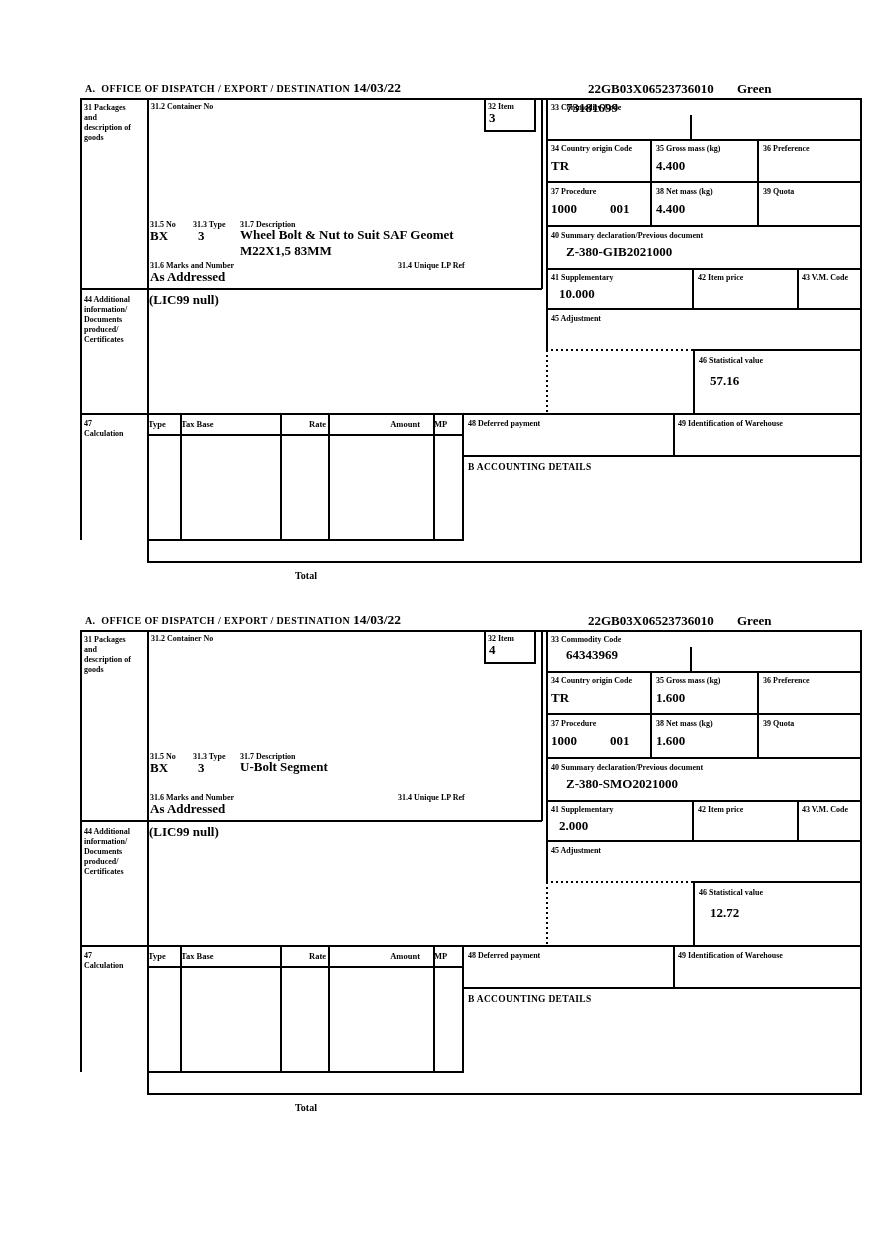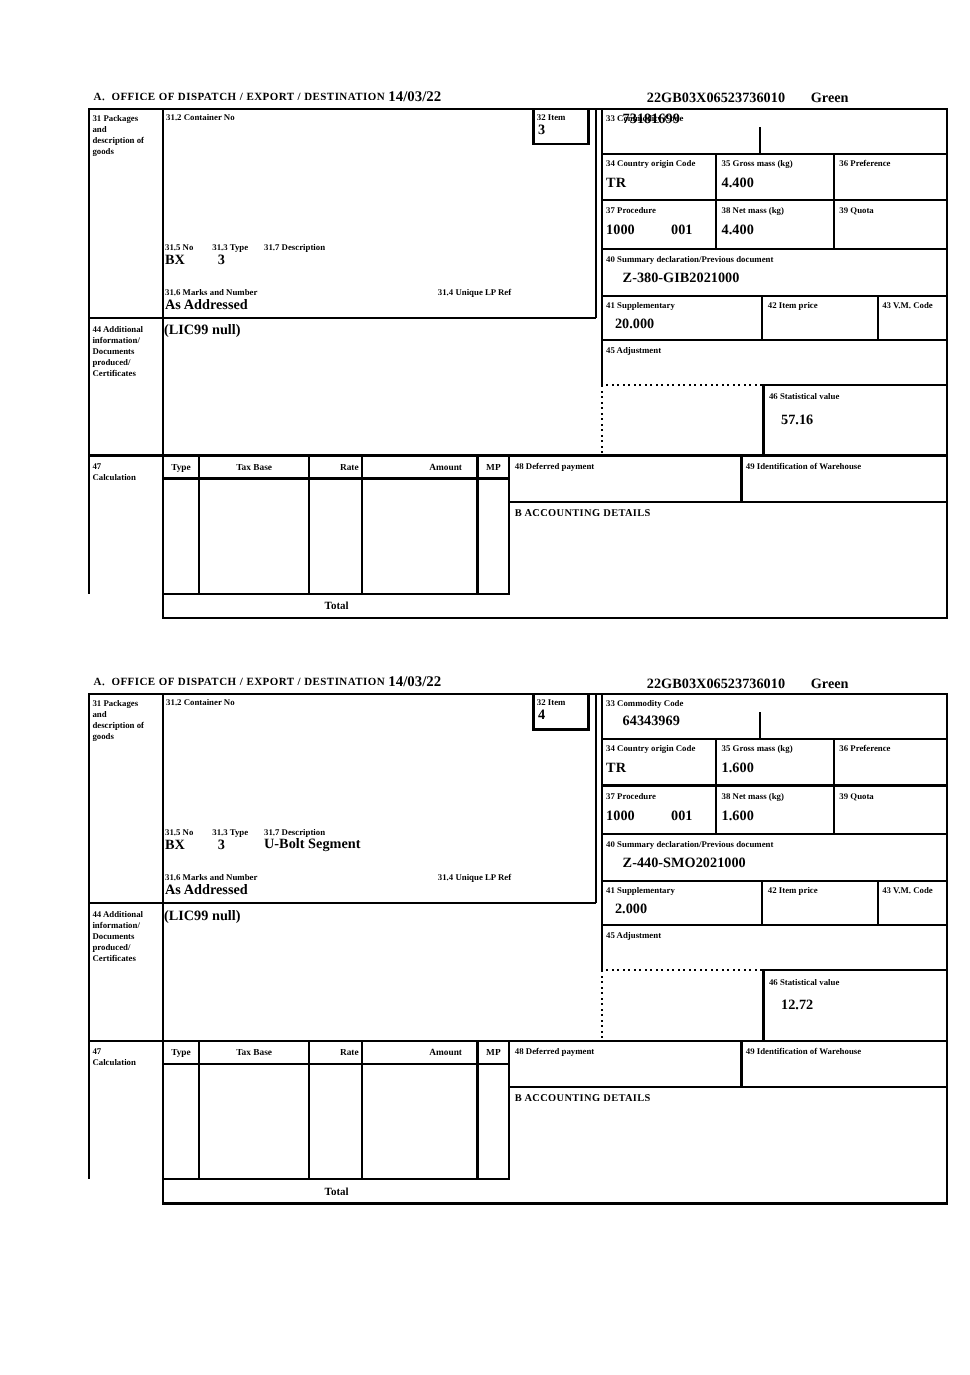--- a/index.html
+++ b/index.html
@@ -9,24 +9,24 @@
   .hdr-label{position:absolute;left:85px;top:3px;font-size:10px;font-weight:bold;letter-spacing:.4px;white-space:pre;}
   .hdr-date{position:absolute;left:353px;top:0px;font-size:13.5px;font-weight:bold;white-space:pre;}
   .hdr-ref{position:absolute;left:588px;top:1px;font-size:13px;font-weight:bold;white-space:pre;}
   .hdr-routing{position:absolute;left:737px;top:1px;font-size:13px;font-weight:bold;white-space:pre;}
   .formbox{position:absolute;left:80px;top:18px;width:636px;height:466px;}
   .grid{position:absolute;left:0;top:0;}
   .lb{position:absolute;font-size:8px;font-weight:bold;line-height:9.5px;white-space:pre;}
   .lbw{position:absolute;font-size:8px;font-weight:bold;line-height:10px;white-space:normal;}
   .val{position:absolute;font-size:13px;font-weight:bold;white-space:pre;line-height:15px;}
   .desc{position:absolute;font-size:13px;font-weight:bold;width:262px;line-height:16px;white-space:normal;}
-  .colhdr{position:absolute;font-size:8.5px;font-weight:bold;text-align:center;white-space:pre;}
+  .colhdr{position:absolute;font-size:8.5px;font-weight:bold;text-align:left;white-space:pre;}
   .colhdr.right{text-align:right;}
   .acct{position:absolute;font-size:9.5px;font-weight:bold;letter-spacing:.3px;white-space:pre;}
-  .total{position:absolute;font-size:10px;font-weight:bold;text-align:center;}
+  .total{position:absolute;font-size:10px;font-weight:bold;text-align:center;margin-top:24px;}
 </style>
 </head>
 <body>
 
 <div id="page">
 
   <div class="sheet" style="top:80px;">
     <div class="hdr-label">A.  OFFICE OF DISPATCH / EXPORT / DESTINATION</div>
     <div class="hdr-date">14/03/22</div>
     <div class="hdr-ref">22GB03X06523736010</div>
@@ -75,20 +75,21 @@
       <div class="lb" style="left:71px;top:4px;">31.2 Container No</div>
       <div class="val" style="left:90px;top:16px;"></div>
       <div class="lb" style="left:408px;top:4px;">32 Item</div>
       <div class="val" style="left:409px;top:12px;">3</div>
 
       <div class="lb" style="left:70px;top:122px;">31.5 No</div>
       <div class="lb" style="left:113px;top:122px;">31.3 Type</div>
       <div class="lb" style="left:160px;top:122px;">31.7 Description</div>
       <div class="val" style="left:70px;top:130px;">BX</div>
       <div class="val" style="left:118px;top:130px;">3</div>
+      <div class="desc" style="left:160px;top:129px;">Wheel Bolt &amp; Nut to Suit SAF Geomet M22X1,5 83MM</div>
       <div class="lb" style="left:70px;top:163px;">31.6 Marks and Number</div>
       <div class="lb" style="left:318px;top:163px;">31.4 Unique LP Ref</div>
       <div class="val" style="left:70px;top:171px;">As Addressed</div>
       <div class="val" style="left:318px;top:171px;"></div>
 
       <div class="lbw" style="left:4px;top:197px;width:48px;">44 Additional information/ Documents produced/ Certificates</div>
       <div class="val" style="left:69px;top:194px;">(LIC99 null)</div>
 
       <div class="lb" style="left:471px;top:5px;">33 Commodity Code</div>
       <div class="val" style="left:486px;top:2px;text-align:center;">73181699</div>
@@ -101,21 +102,21 @@
       <div class="lb" style="left:471px;top:89px;">37 Procedure</div>
       <div class="val" style="left:471px;top:103px;">1000</div>
       <div class="val" style="left:530px;top:103px;">001</div>
       <div class="lb" style="left:576px;top:89px;">38 Net mass (kg)</div>
       <div class="val" style="left:576px;top:103px;">4.400</div>
       <div class="lb" style="left:683px;top:89px;">39 Quota</div>
       <div class="val" style="left:683px;top:103px;"></div>
       <div class="lb" style="left:471px;top:133px;">40 Summary declaration/Previous document</div>
       <div class="val" style="left:486px;top:146px;text-align:center;">Z-380-GIB2021000</div>
       <div class="lb" style="left:471px;top:175px;">41 Supplementary</div>
-      <div class="val" style="left:479px;top:188px;">20.000</div>
+      <div class="val" style="left:479px;top:188px;">10.000</div>
       <div class="lb" style="left:618px;top:175px;">42 Item price</div>
       <div class="val" style="left:618px;top:188px;"></div>
       <div class="lb" style="left:722px;top:175px;">43 V.M. Code</div>
       <div class="val" style="left:722px;top:188px;"></div>
       <div class="lb" style="left:471px;top:216px;">45 Adjustment</div>
       <div class="val" style="left:471px;top:229px;"></div>
       <div class="lb" style="left:619px;top:258px;">46 Statistical value</div>
       <div class="val" style="left:630px;top:275px;">57.16</div>
 
       <div class="lbw" style="left:4px;top:321px;width:48px;">47 Calculation</div>
@@ -205,21 +206,21 @@
       <div class="lb" style="left:683px;top:46px;">36 Preference</div>
       <div class="val" style="left:683px;top:60px;"></div>
       <div class="lb" style="left:471px;top:89px;">37 Procedure</div>
       <div class="val" style="left:471px;top:103px;">1000</div>
       <div class="val" style="left:530px;top:103px;">001</div>
       <div class="lb" style="left:576px;top:89px;">38 Net mass (kg)</div>
       <div class="val" style="left:576px;top:103px;">1.600</div>
       <div class="lb" style="left:683px;top:89px;">39 Quota</div>
       <div class="val" style="left:683px;top:103px;"></div>
       <div class="lb" style="left:471px;top:133px;">40 Summary declaration/Previous document</div>
-      <div class="val" style="left:486px;top:146px;">Z-440-SMO2021000</div>
+      <div class="val" style="left:486px;top:146px;">Z-380-SMO2021000</div>
       <div class="lb" style="left:471px;top:175px;">41 Supplementary</div>
       <div class="val" style="left:479px;top:188px;">2.000</div>
       <div class="lb" style="left:618px;top:175px;">42 Item price</div>
       <div class="val" style="left:618px;top:188px;"></div>
       <div class="lb" style="left:722px;top:175px;">43 V.M. Code</div>
       <div class="val" style="left:722px;top:188px;"></div>
       <div class="lb" style="left:471px;top:216px;">45 Adjustment</div>
       <div class="val" style="left:471px;top:229px;"></div>
       <div class="lb" style="left:619px;top:258px;">46 Statistical value</div>
       <div class="val" style="left:630px;top:275px;">12.72</div>

